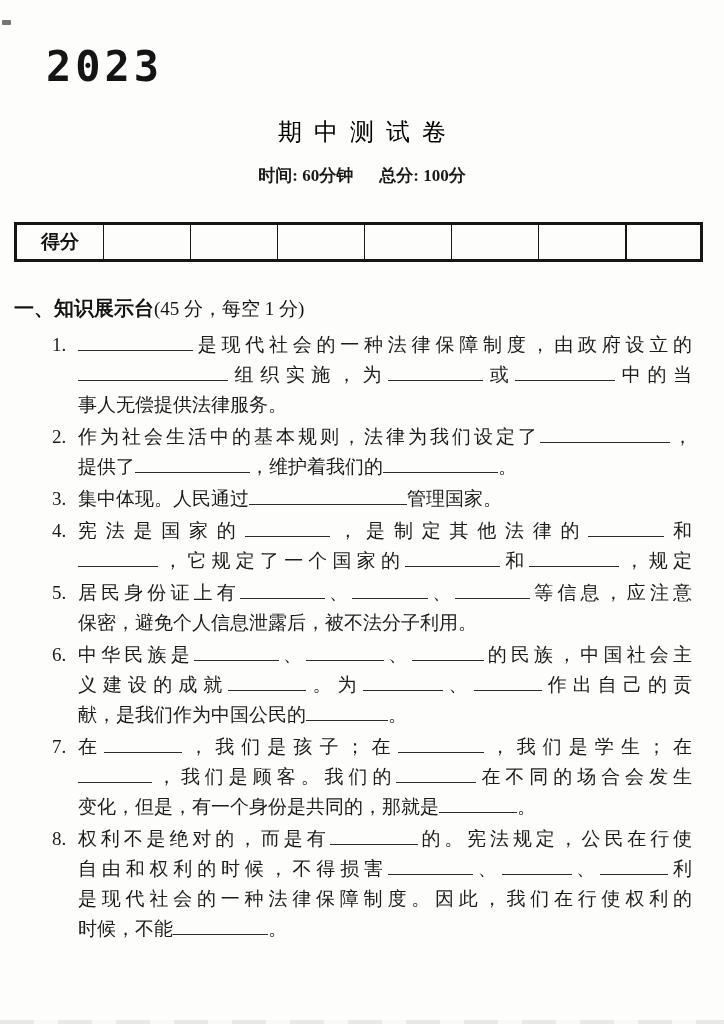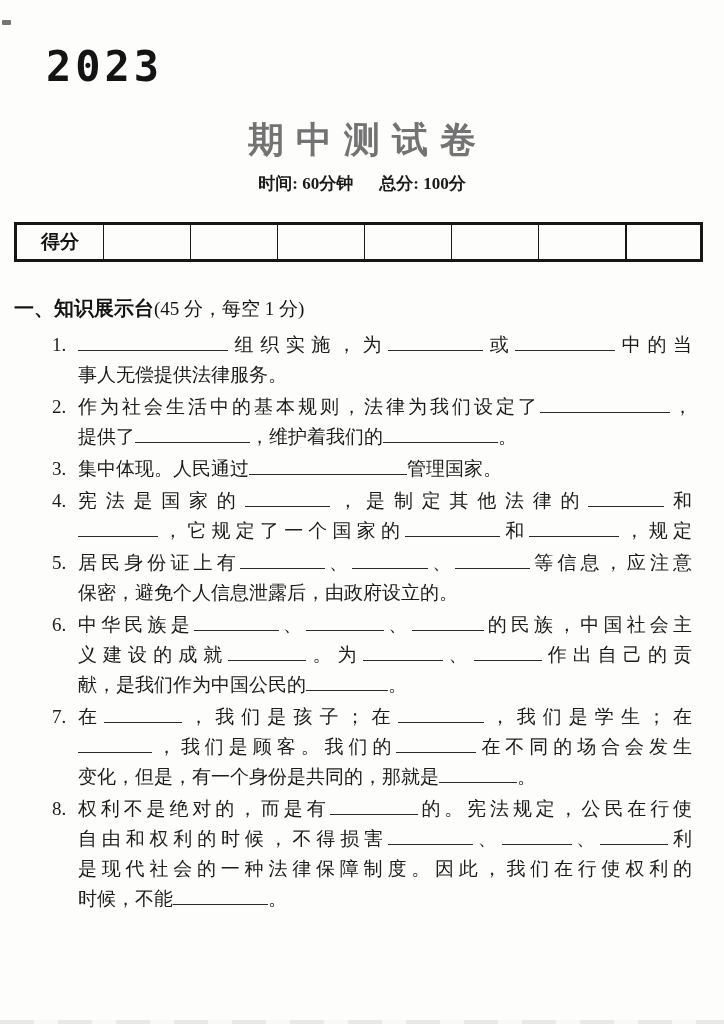--- a/index.html
+++ b/index.html
@@ -11,25 +11,25 @@
   .scan-mark{position:absolute;left:2px;top:20px;width:9px;height:5px;background:#3a3a3a;opacity:.7;border-radius:1px;}
   .scan-bottom{position:absolute;left:0;bottom:0;width:100%;height:4px;
     background:repeating-linear-gradient(90deg,#cfcfcf 0 34px,#f2f2f0 34px 58px);opacity:.45;}
   .year{
     position:absolute;left:46px;top:42px;
     font-family:"DejaVu Sans Mono","Liberation Mono",monospace;
     font-size:42px;font-weight:700;letter-spacing:4px;color:#141414;
   }
   .title{
     position:absolute;top:116px;left:0;width:100%;margin:0;
-    text-align:center;font-size:36px;font-weight:bold;
-    letter-spacing:12px;text-indent:12px;color:#737373;
+    text-align:center;font-size:24px;font-weight:normal;
+    letter-spacing:12px;text-indent:12px;color:#000000;
   }
   .meta{
-    position:absolute;top:172px;left:0;width:100%;
+    position:absolute;top:164px;left:0;width:100%;
     text-align:center;font-size:17px;font-weight:bold;color:#1a1a1a;
   }
   .meta span + span{margin-left:26px;}
   table.score-table{
     position:absolute;left:14px;top:222px;width:672px;
     border-collapse:collapse;table-layout:fixed;
     border:3px solid #161616;
   }
   table.score-table td{
     border:1.6px solid #1a1a1a;height:31px;padding:0;
@@ -90,41 +90,42 @@
     </tbody>
   </table>
 
   <div class="section">
     <span class="sec-title">一、知识展示台</span><span class="sec-note">(45 分，每空 1 分)</span>
   </div>
 
   <div class="questions">
       <div class="question">
         <span class="q-num">1.</span>
+        <div class="q-line full"><span class="blank" style="width: 115px;"></span>是现代社会的一种法律保障制度，由政府设立的</div>
         <div class="q-line full"><span class="blank" style="width: 150px;"></span>组织实施，为<span class="blank" style="width: 95px;"></span>或<span class="blank" style="width: 100px;"></span>中的当</div>
         <div class="q-line">事人无偿提供法律服务。</div>
       </div>
       <div class="question">
         <span class="q-num">2.</span>
         <div class="q-line full">作为社会生活中的基本规则，法律为我们设定了<span class="blank" style="width: 130px;"></span>，</div>
         <div class="q-line">提供了<span class="blank" style="width: 115px;"></span>，维护着我们的<span class="blank" style="width: 115px;"></span>。</div>
       </div>
       <div class="question">
         <span class="q-num">3.</span>
         <div class="q-line">集中体现。人民通过<span class="blank" style="width: 158px;"></span>管理国家。</div>
       </div>
       <div class="question">
         <span class="q-num">4.</span>
         <div class="q-line full">宪法是国家的<span class="blank" style="width: 85px;"></span>，是制定其他法律的<span class="blank" style="width: 76px;"></span>和</div>
         <div class="q-line full"><span class="blank" style="width: 80px;"></span>，它规定了一个国家的<span class="blank" style="width: 95px;"></span>和<span class="blank" style="width: 90px;"></span>，规定</div>
       </div>
       <div class="question">
         <span class="q-num">5.</span>
         <div class="q-line full">居民身份证上有<span class="blank" style="width: 85px;"></span>、<span class="blank" style="width: 76px;"></span>、<span class="blank" style="width: 75px;"></span>等信息，应注意</div>
-        <div class="q-line">保密，避免个人信息泄露后，由政府设立的。</div>
+        <div class="q-line">保密，避免个人信息泄露后，被不法分子利用。</div>
       </div>
       <div class="question">
         <span class="q-num">6.</span>
         <div class="q-line full">中华民族是<span class="blank" style="width: 85px;"></span>、<span class="blank" style="width: 78px;"></span>、<span class="blank" style="width: 72px;"></span>的民族，中国社会主</div>
         <div class="q-line full">义建设的成就<span class="blank" style="width: 78px;"></span>。为<span class="blank" style="width: 80px;"></span>、<span class="blank" style="width: 68px;"></span>作出自己的贡</div>
         <div class="q-line">献，是我们作为中国公民的<span class="blank" style="width: 82px;"></span>。</div>
       </div>
       <div class="question">
         <span class="q-num">7.</span>
         <div class="q-line full">在<span class="blank" style="width: 78px;"></span>，我们是孩子；在<span class="blank" style="width: 86px;"></span>，我们是学生；在</div>

